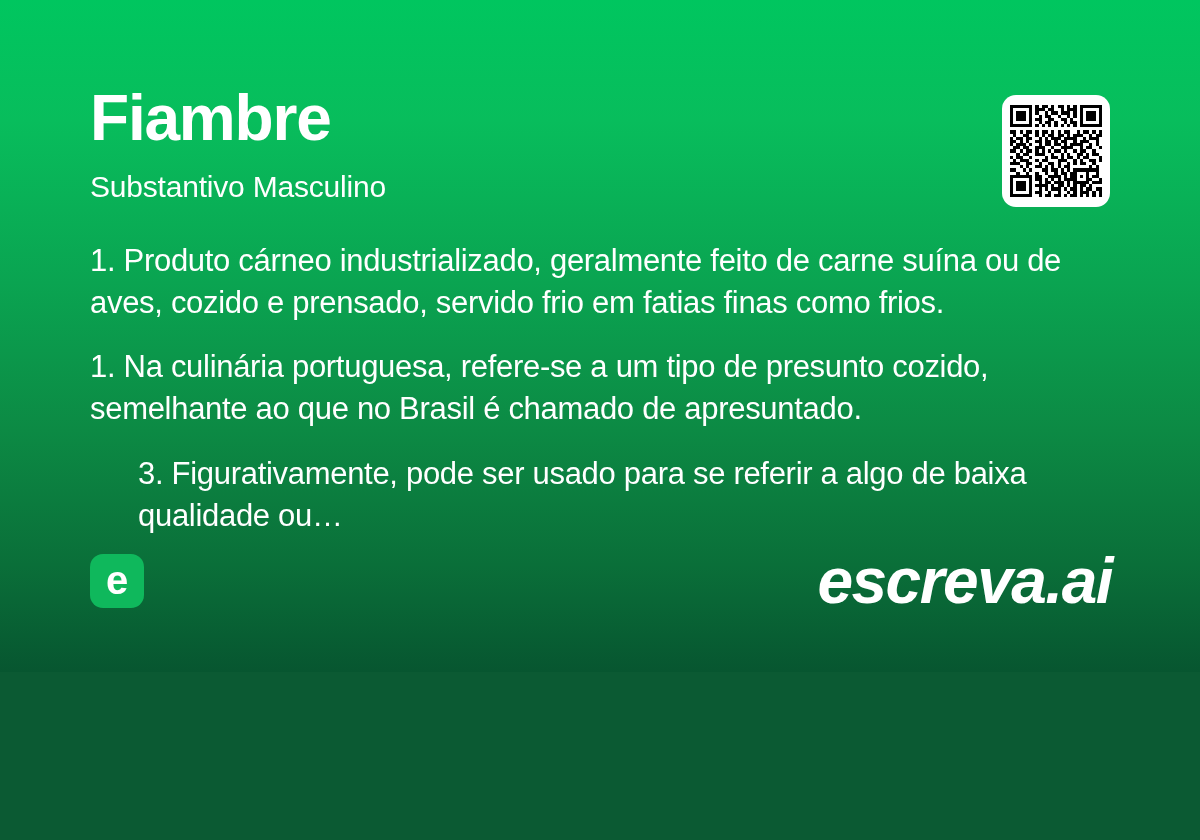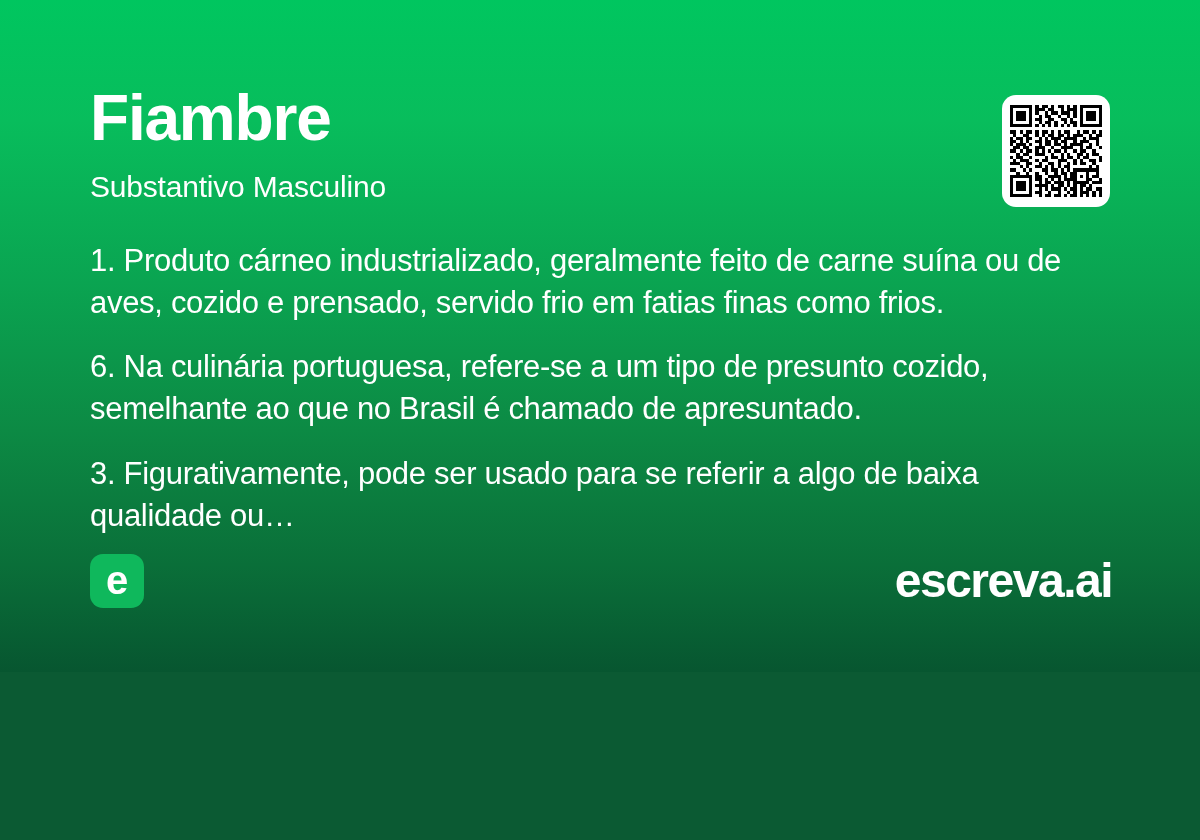--- a/index.html
+++ b/index.html
@@ -84,21 +84,21 @@
   }
 
   .definition {
     font-size: 31px;
     line-height: 1.36;
     color: #ffffff;
     letter-spacing: -0.3px;
     margin-bottom: 22px;
   }
 
-  .definition:last-child { margin-bottom: 0; }
+  .definition:last-child { margin-bottom: 0; margin-left: 48px; }
 
   
   #footer {
     position: absolute;
     left: 90px;
     right: 88px;
     bottom: 62px;
     height: 56px;
   }
 
@@ -125,25 +125,26 @@
     font-weight: bold;
     color: #ffffff;
     line-height: 1;
     padding-bottom: 3px;
   }
 
   #brand-wordmark {
     position: absolute;
     right: 0;
     top: 0px;
-    font-size: 48px;
+    font-size: 64px;
     line-height: 54px;
     font-weight: bold;
     color: #ffffff;
     letter-spacing: -1.5px;
+    font-style: italic;
   }
 </style>
 </head>
 <body>
 
 <div id="card">
 
   <div id="header">
     <div id="word-title">Fiambre</div>
     <div id="word-class">Substantivo Masculino</div>
@@ -400,21 +401,21 @@
         <rect x="19" y="28" width="2" height="1"></rect>
           <rect x="22" y="28" width="1" height="1"></rect>
         <rect x="24" y="28" width="1" height="1"></rect>
           <rect x="28" y="28" width="1" height="1"></rect>
       </g>
     </svg>
   </div>
 
   <div id="definitions">
     <p class="definition">1. Produto cárneo industrializado, geralmente feito de carne suína ou de aves, cozido e prensado, servido frio em fatias finas como frios.</p>
-    <p class="definition">6. Na culinária portuguesa, refere-se a um tipo de presunto cozido, semelhante ao que no Brasil é chamado de apresuntado.</p>
+    <p class="definition">1. Na culinária portuguesa, refere-se a um tipo de presunto cozido, semelhante ao que no Brasil é chamado de apresuntado.</p>
     <p class="definition">3. Figurativamente, pode ser usado para se referir a algo de baixa qualidade ou…</p>
   </div>
 
   <div id="footer">
     <div id="brand-logo">
       <span id="brand-logo-letter">e</span>
     </div>
     <div id="brand-wordmark">escreva.ai</div>
   </div>
 

